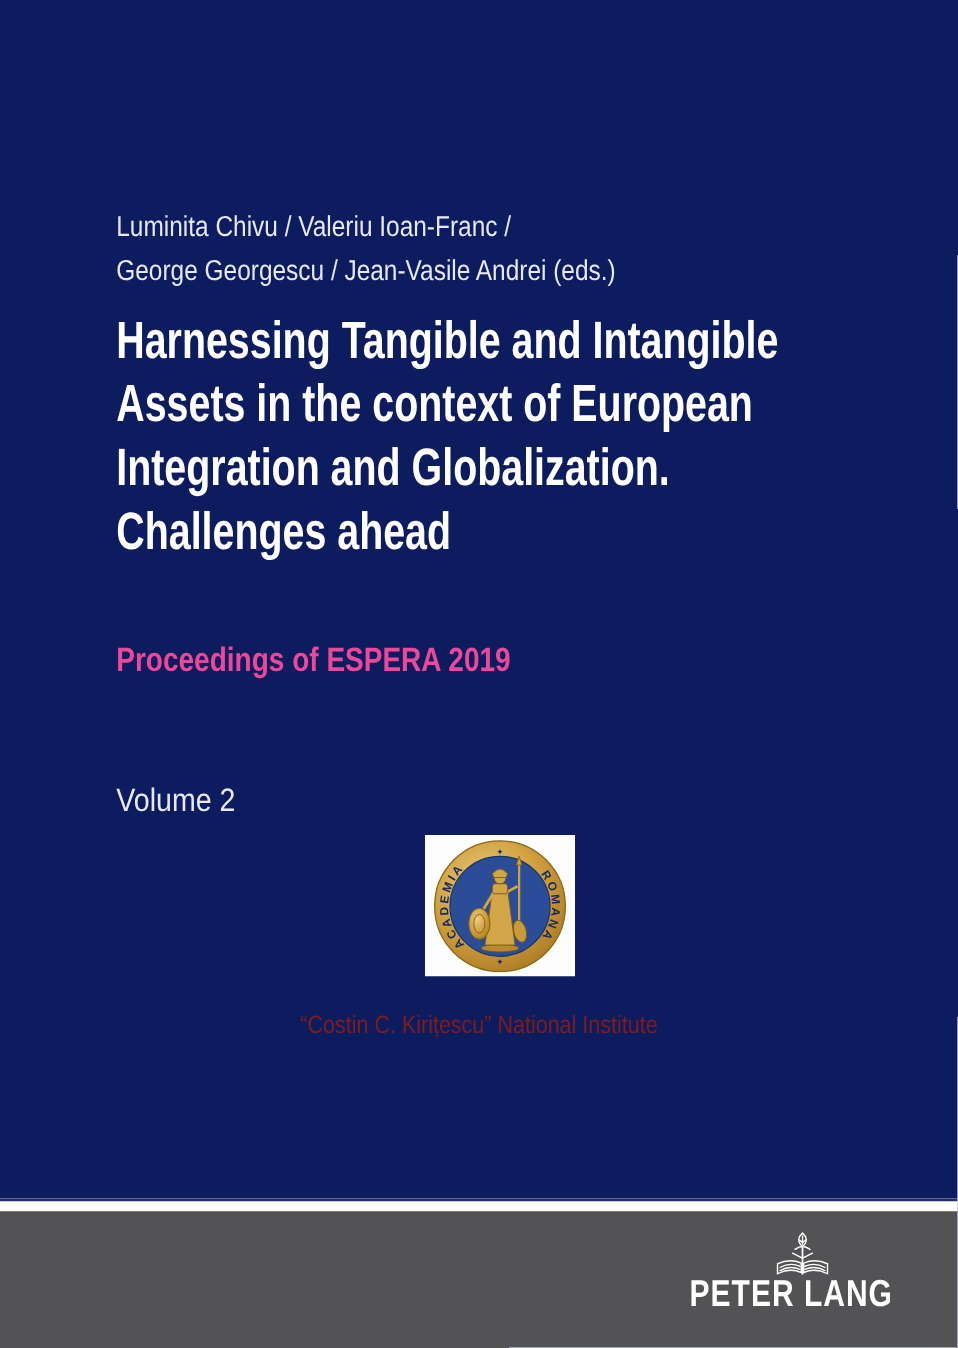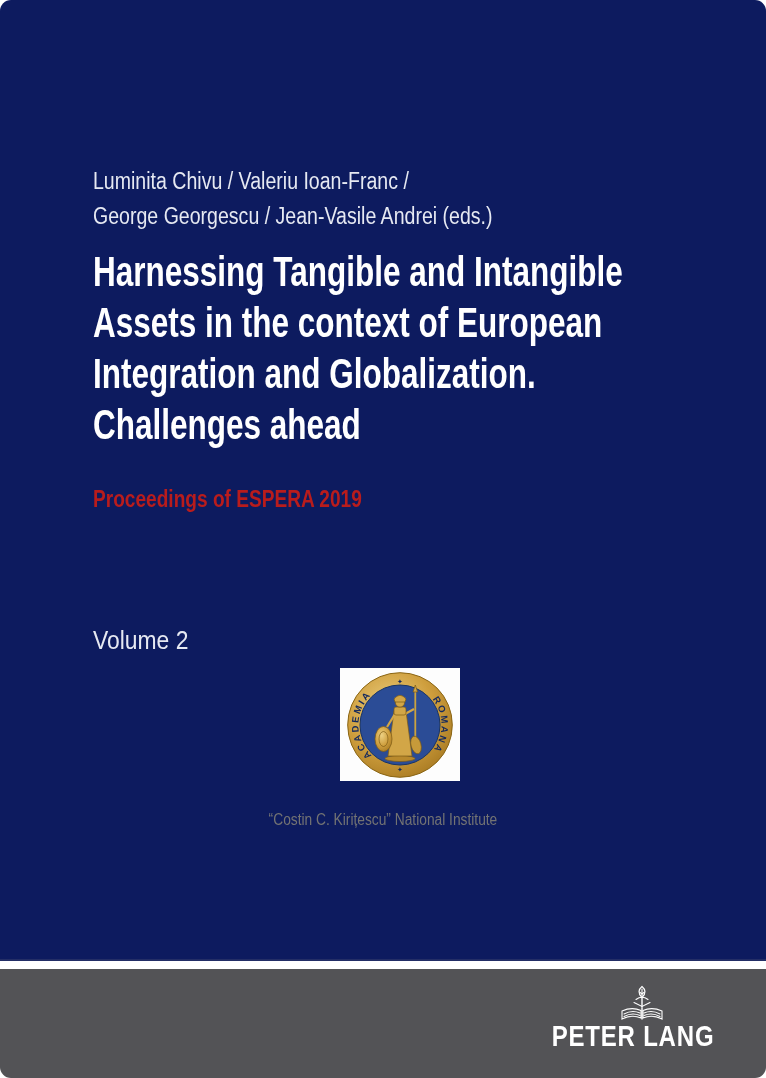--- a/index.html
+++ b/index.html
@@ -1,43 +1,43 @@
 <!DOCTYPE html>
 <html><head>
 <meta charset="utf-8">
 <style>
   html,body{margin:0;padding:0;background:#ffffff;}
   .page{position:relative;width:766px;height:1078px;overflow:hidden;
-        font-family:"Liberation Sans",sans-serif;border-radius:11px;}
+        font-family:"Liberation Sans",sans-serif;}
   .navy{position:absolute;left:0;top:0;width:766px;height:959px;background:#0d1b5f;}
   .divider{position:absolute;left:0;top:959px;width:766px;height:10px;background:#ffffff;
            border-top:2px solid #232e66;box-sizing:border-box;}
   .grayband{position:absolute;left:0;top:969px;width:766px;height:109px;background:#535356;}
 
   .authors{position:absolute;left:93px;top:164px;font-size:23px;line-height:35px;
            color:#e6e9f2;white-space:nowrap;}
   .authors .ln{transform:scaleX(0.85);transform-origin:left center;}
 
   .title{position:absolute;left:93px;top:246px;font-size:42px;line-height:51px;
          font-weight:bold;color:#ffffff;white-space:nowrap;}
   .title .ln{transform:scaleX(0.75);transform-origin:left center;}
 
-  .subtitle{position:absolute;left:93px;top:483px;font-size:23px;line-height:32px;
-            font-weight:bold;color:#b91c1c;white-space:nowrap;}
+  .subtitle{position:absolute;left:93px;top:512px;font-size:27px;line-height:32px;
+            font-weight:bold;color:#ec4899;white-space:nowrap;}
   .subtitle .ln{transform:scaleX(0.83);transform-origin:left center;display:inline-block;}
 
   .volume{position:absolute;left:93px;top:585px;font-size:26px;line-height:30px;
           color:#e6e9f2;white-space:nowrap;margin-top:40px;}
   .volume .ln{transform:scaleX(0.88);transform-origin:left center;display:inline-block;}
 
   .sealbox{position:absolute;left:340px;top:668px;width:120px;height:113px;background:#fdfdfd;}
   .sealbox svg{position:absolute;left:7px;top:4px;}
 
   .institute{position:absolute;left:0;top:805px;width:766px;text-align:center;
-             font-size:16px;line-height:30px;color:#737373;white-space:nowrap;}
+             font-size:20px;line-height:30px;color:#7f1d1d;white-space:nowrap;}
   .institute .ln > span{display:inline-block;transform:scaleX(0.86);transform-origin:center center;}
 
   .pl-icon{position:absolute;left:619px;top:985px;}
   .pl-name{position:absolute;right:52px;top:1019px;font-size:30px;font-weight:bold;
            letter-spacing:1px;color:#ffffff;white-space:nowrap;
            transform:scaleX(0.80);transform-origin:right center;}
 </style>
 </head>
 <body>
 

